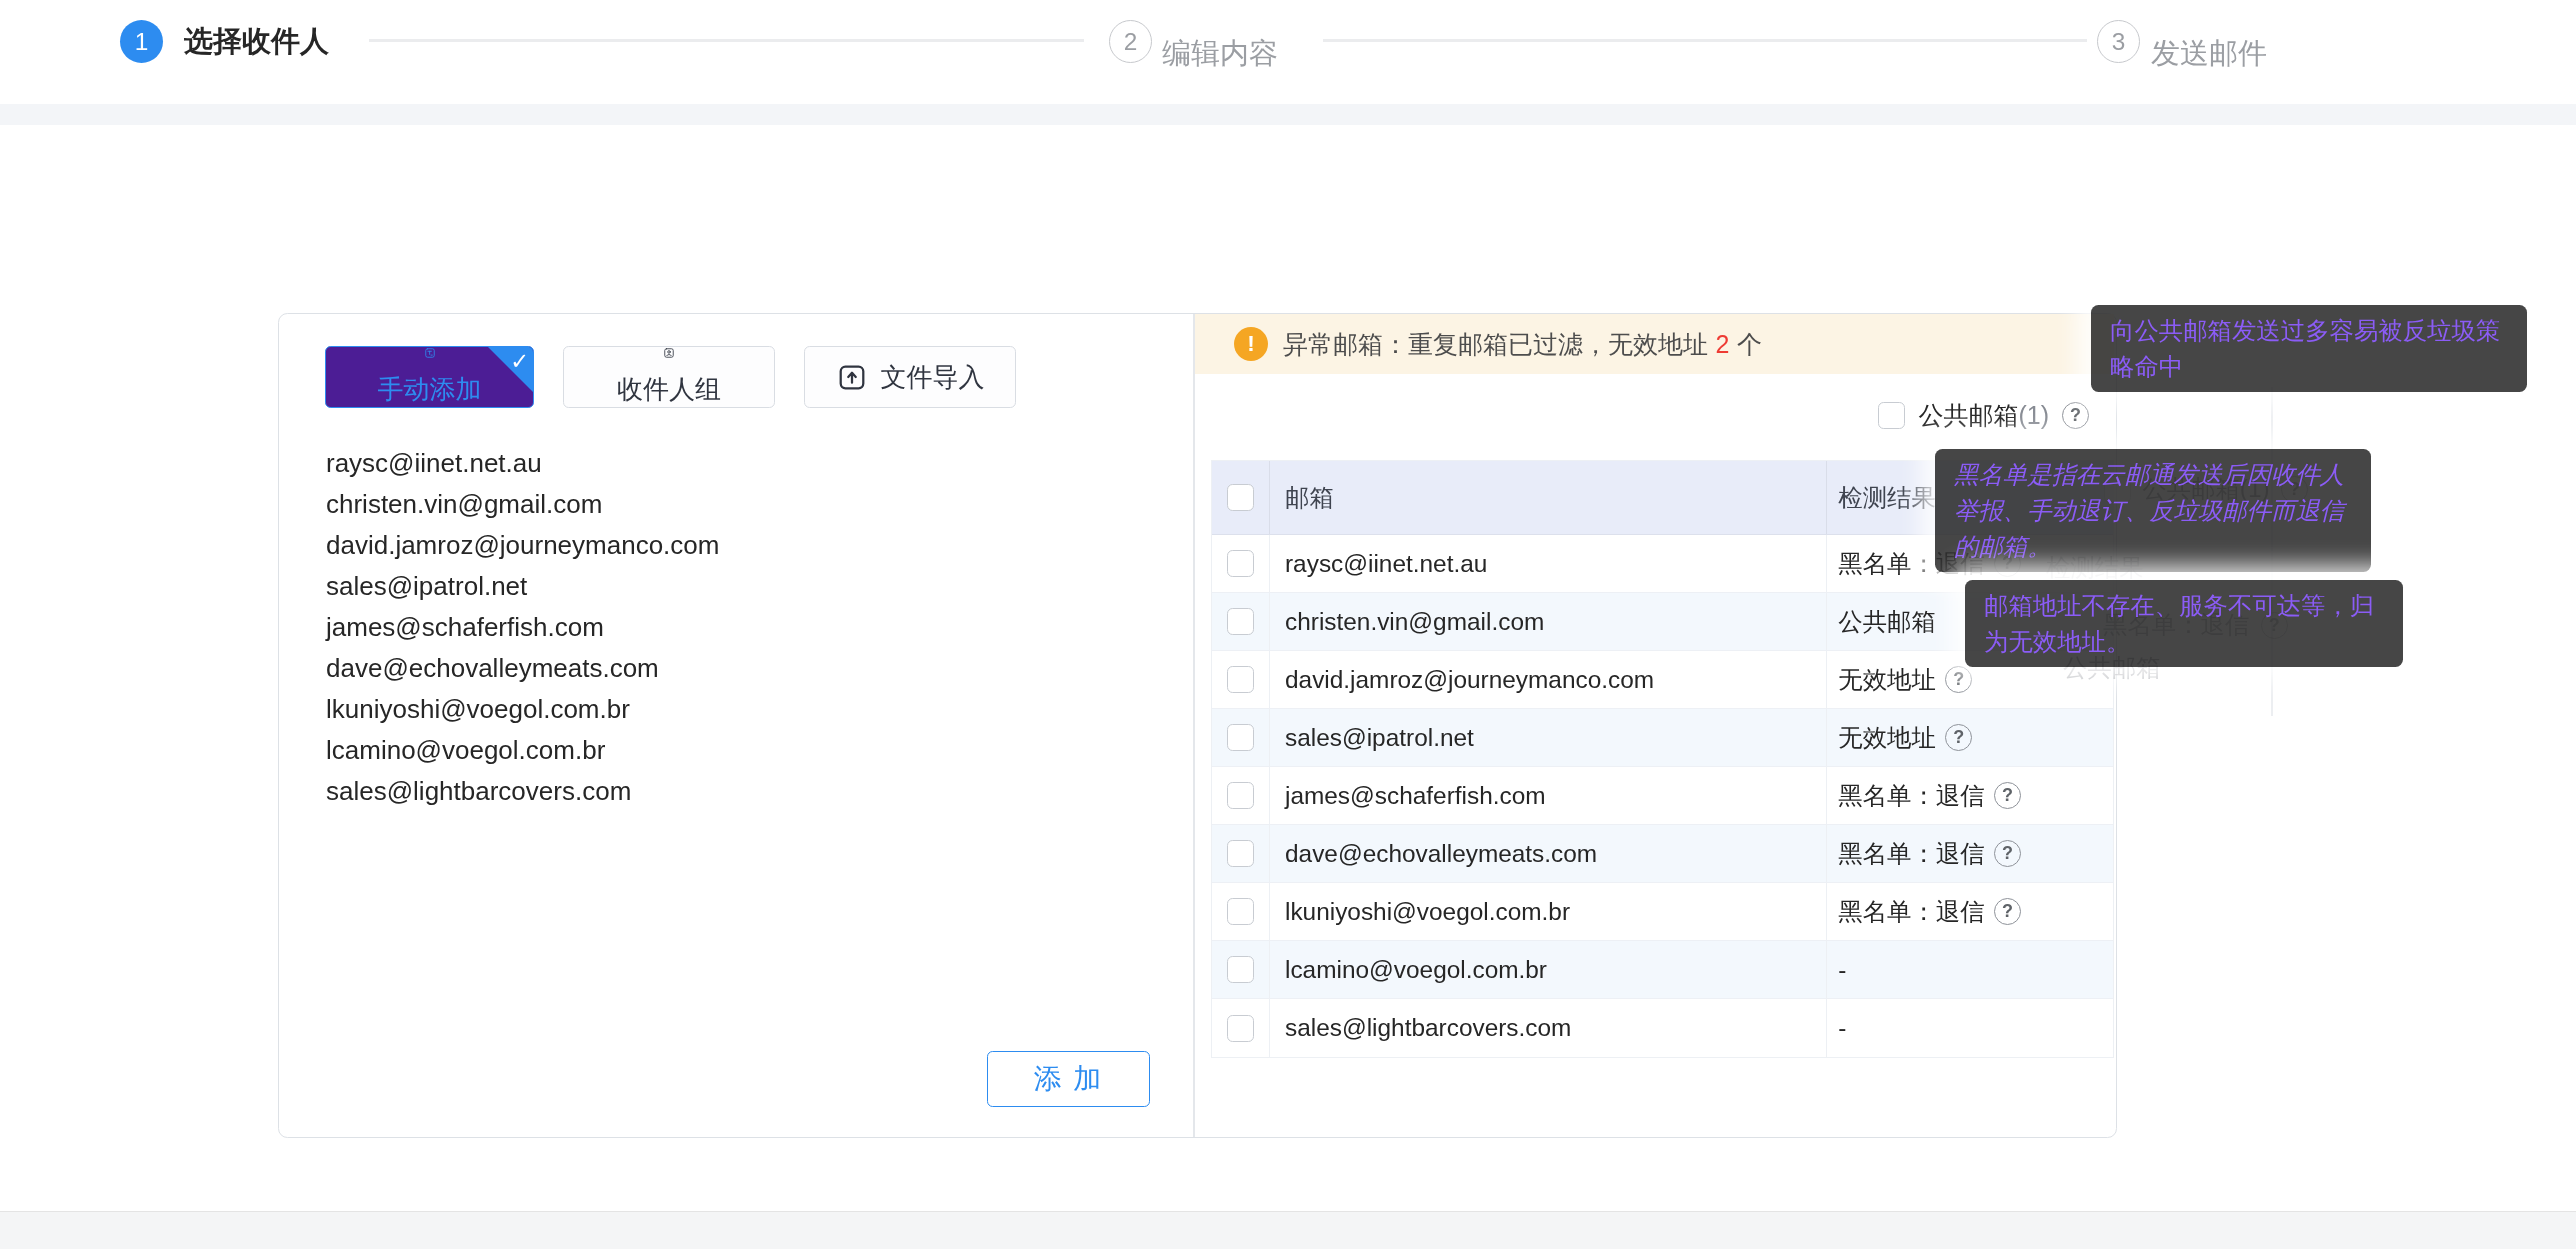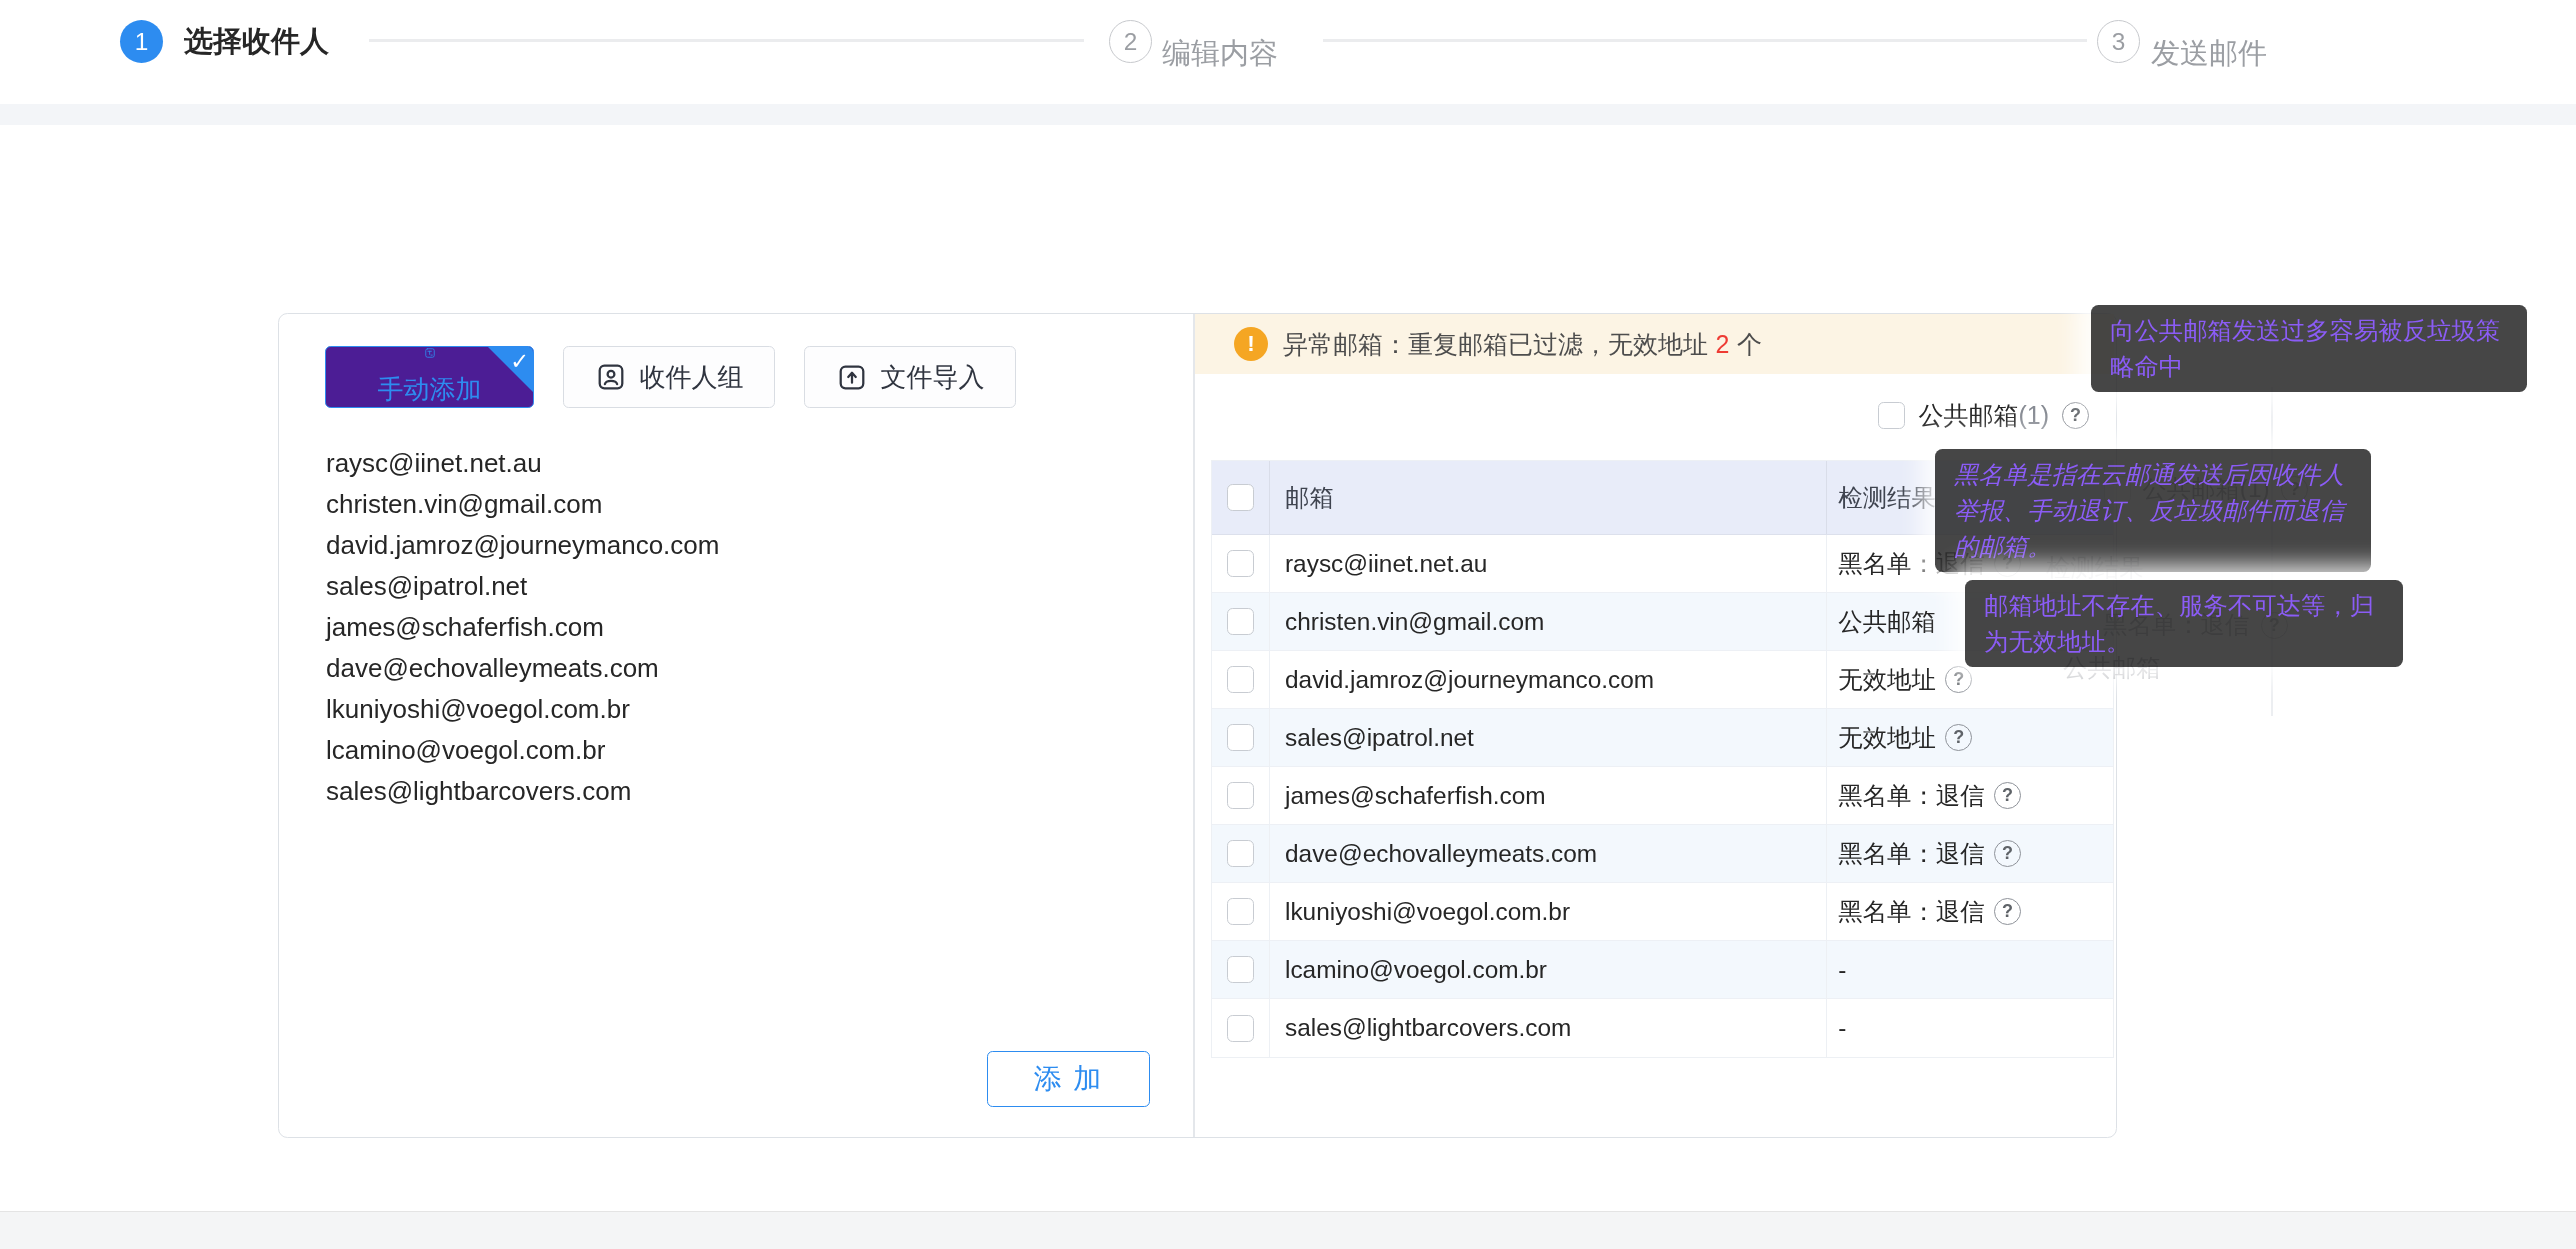--- a/index.html
+++ b/index.html
@@ -30,21 +30,21 @@
   .card { position:absolute; left:278px; top:313px; width:1839px; height:825px;
     background:#fff; border:1.9px solid #DDE1E6; border-radius:9.4px; z-index:1; }
   .v-divider { position:absolute; left:914px; top:0; bottom:0; width:1.9px; background:#E4E7EB; }
 
   
   .tabs { position:absolute; left:46px; top:32px; display:flex; }
   .tab { position:relative; height:62px; display:flex; align-items:center; justify-content:center;
     gap:13px; border:1.9px solid #D9DDE3; background:#FDFDFE; border-radius:5.6px; font-size:26px;
     color:#303540; cursor:pointer; overflow:hidden; }
   .tab.t1 { width:209px; margin-right:29px; }
-  .tab.t2 { width:212px; margin-right:29px; }
+  .tab.t2 { width:212px; margin-right:29px;flex-direction:column; }
   .tab.t3 { width:212px; }
   .tab.selected { background:#4c1d95; border-color:#2D8CF0; color:#2D8CF0;flex-direction:column; }
   .tab svg { width:32px; height:32px; stroke:currentColor; fill:none; stroke-width:2.4;
     stroke-linecap:round; stroke-linejoin:round; }
   .corner-tri { position:absolute; top:0; right:0; width:0; height:0;
     border-top:45px solid #2D8CF0; border-left:45px solid transparent; }
   .corner-check { position:absolute; top:0.9px; right:3.8px; color:#fff; font-size:22.5px; font-weight:700; }
 
   
   .email-area { position:absolute; left:47px; top:129px; width:808px; }

